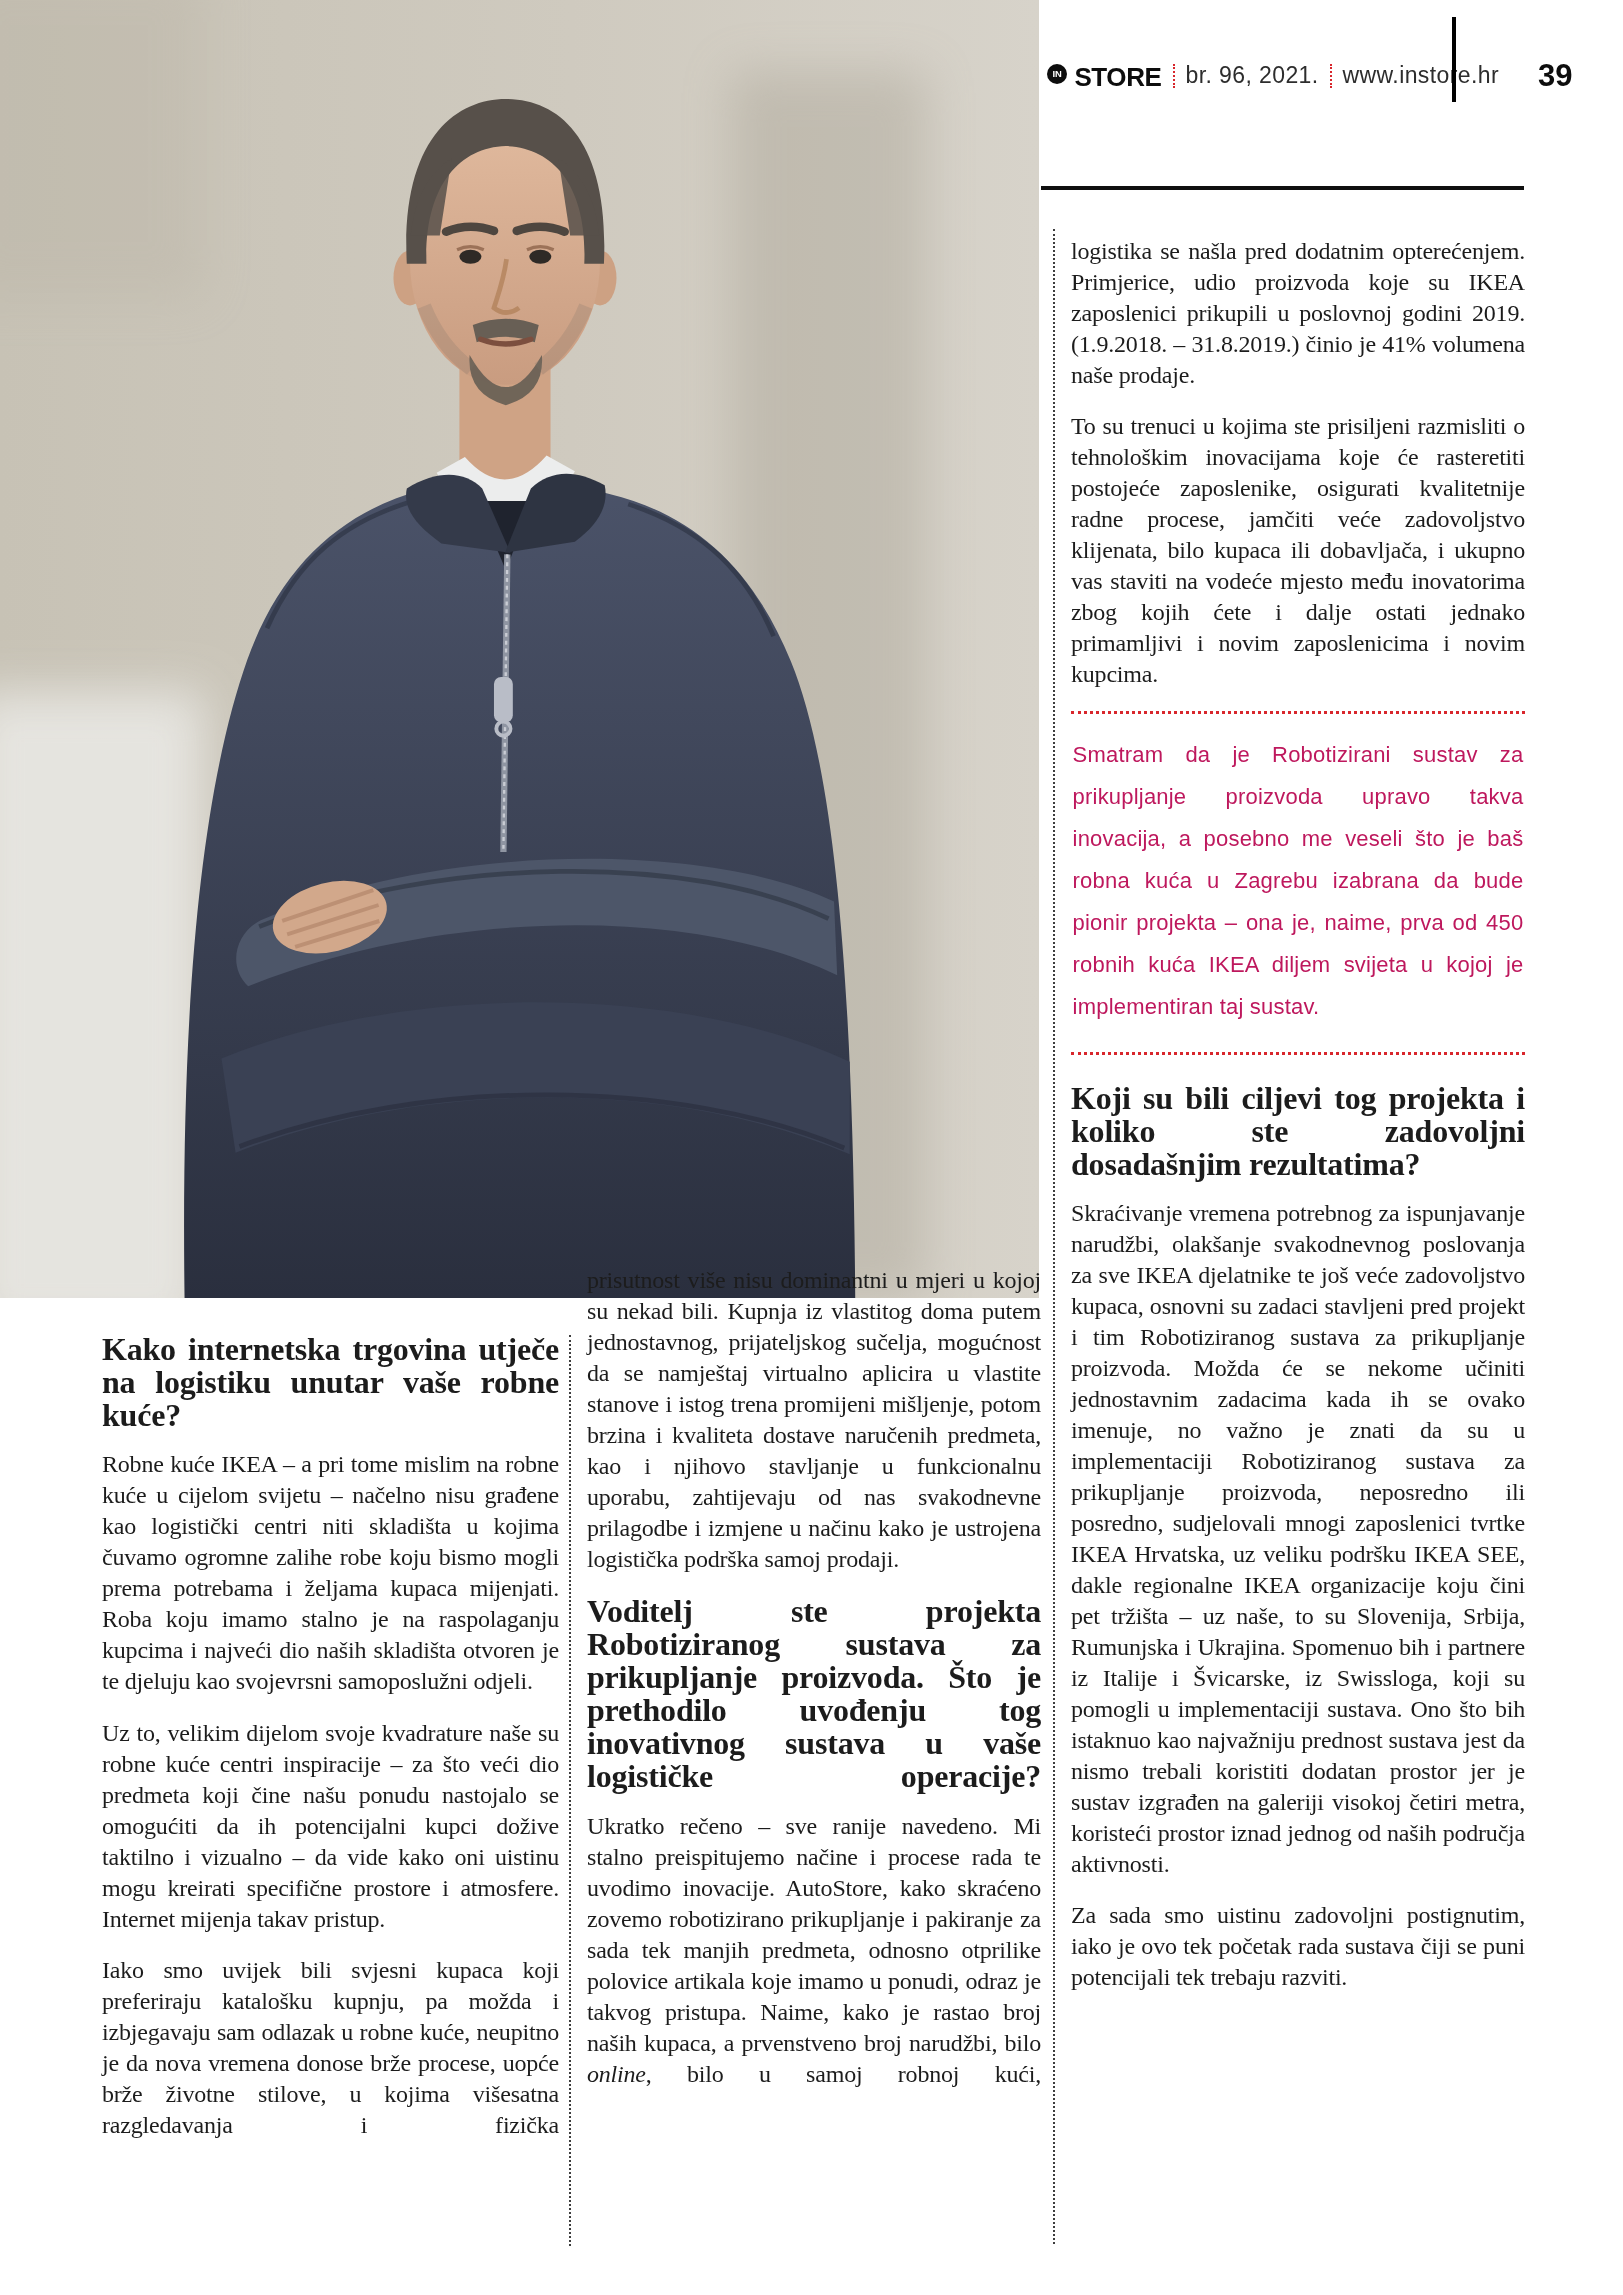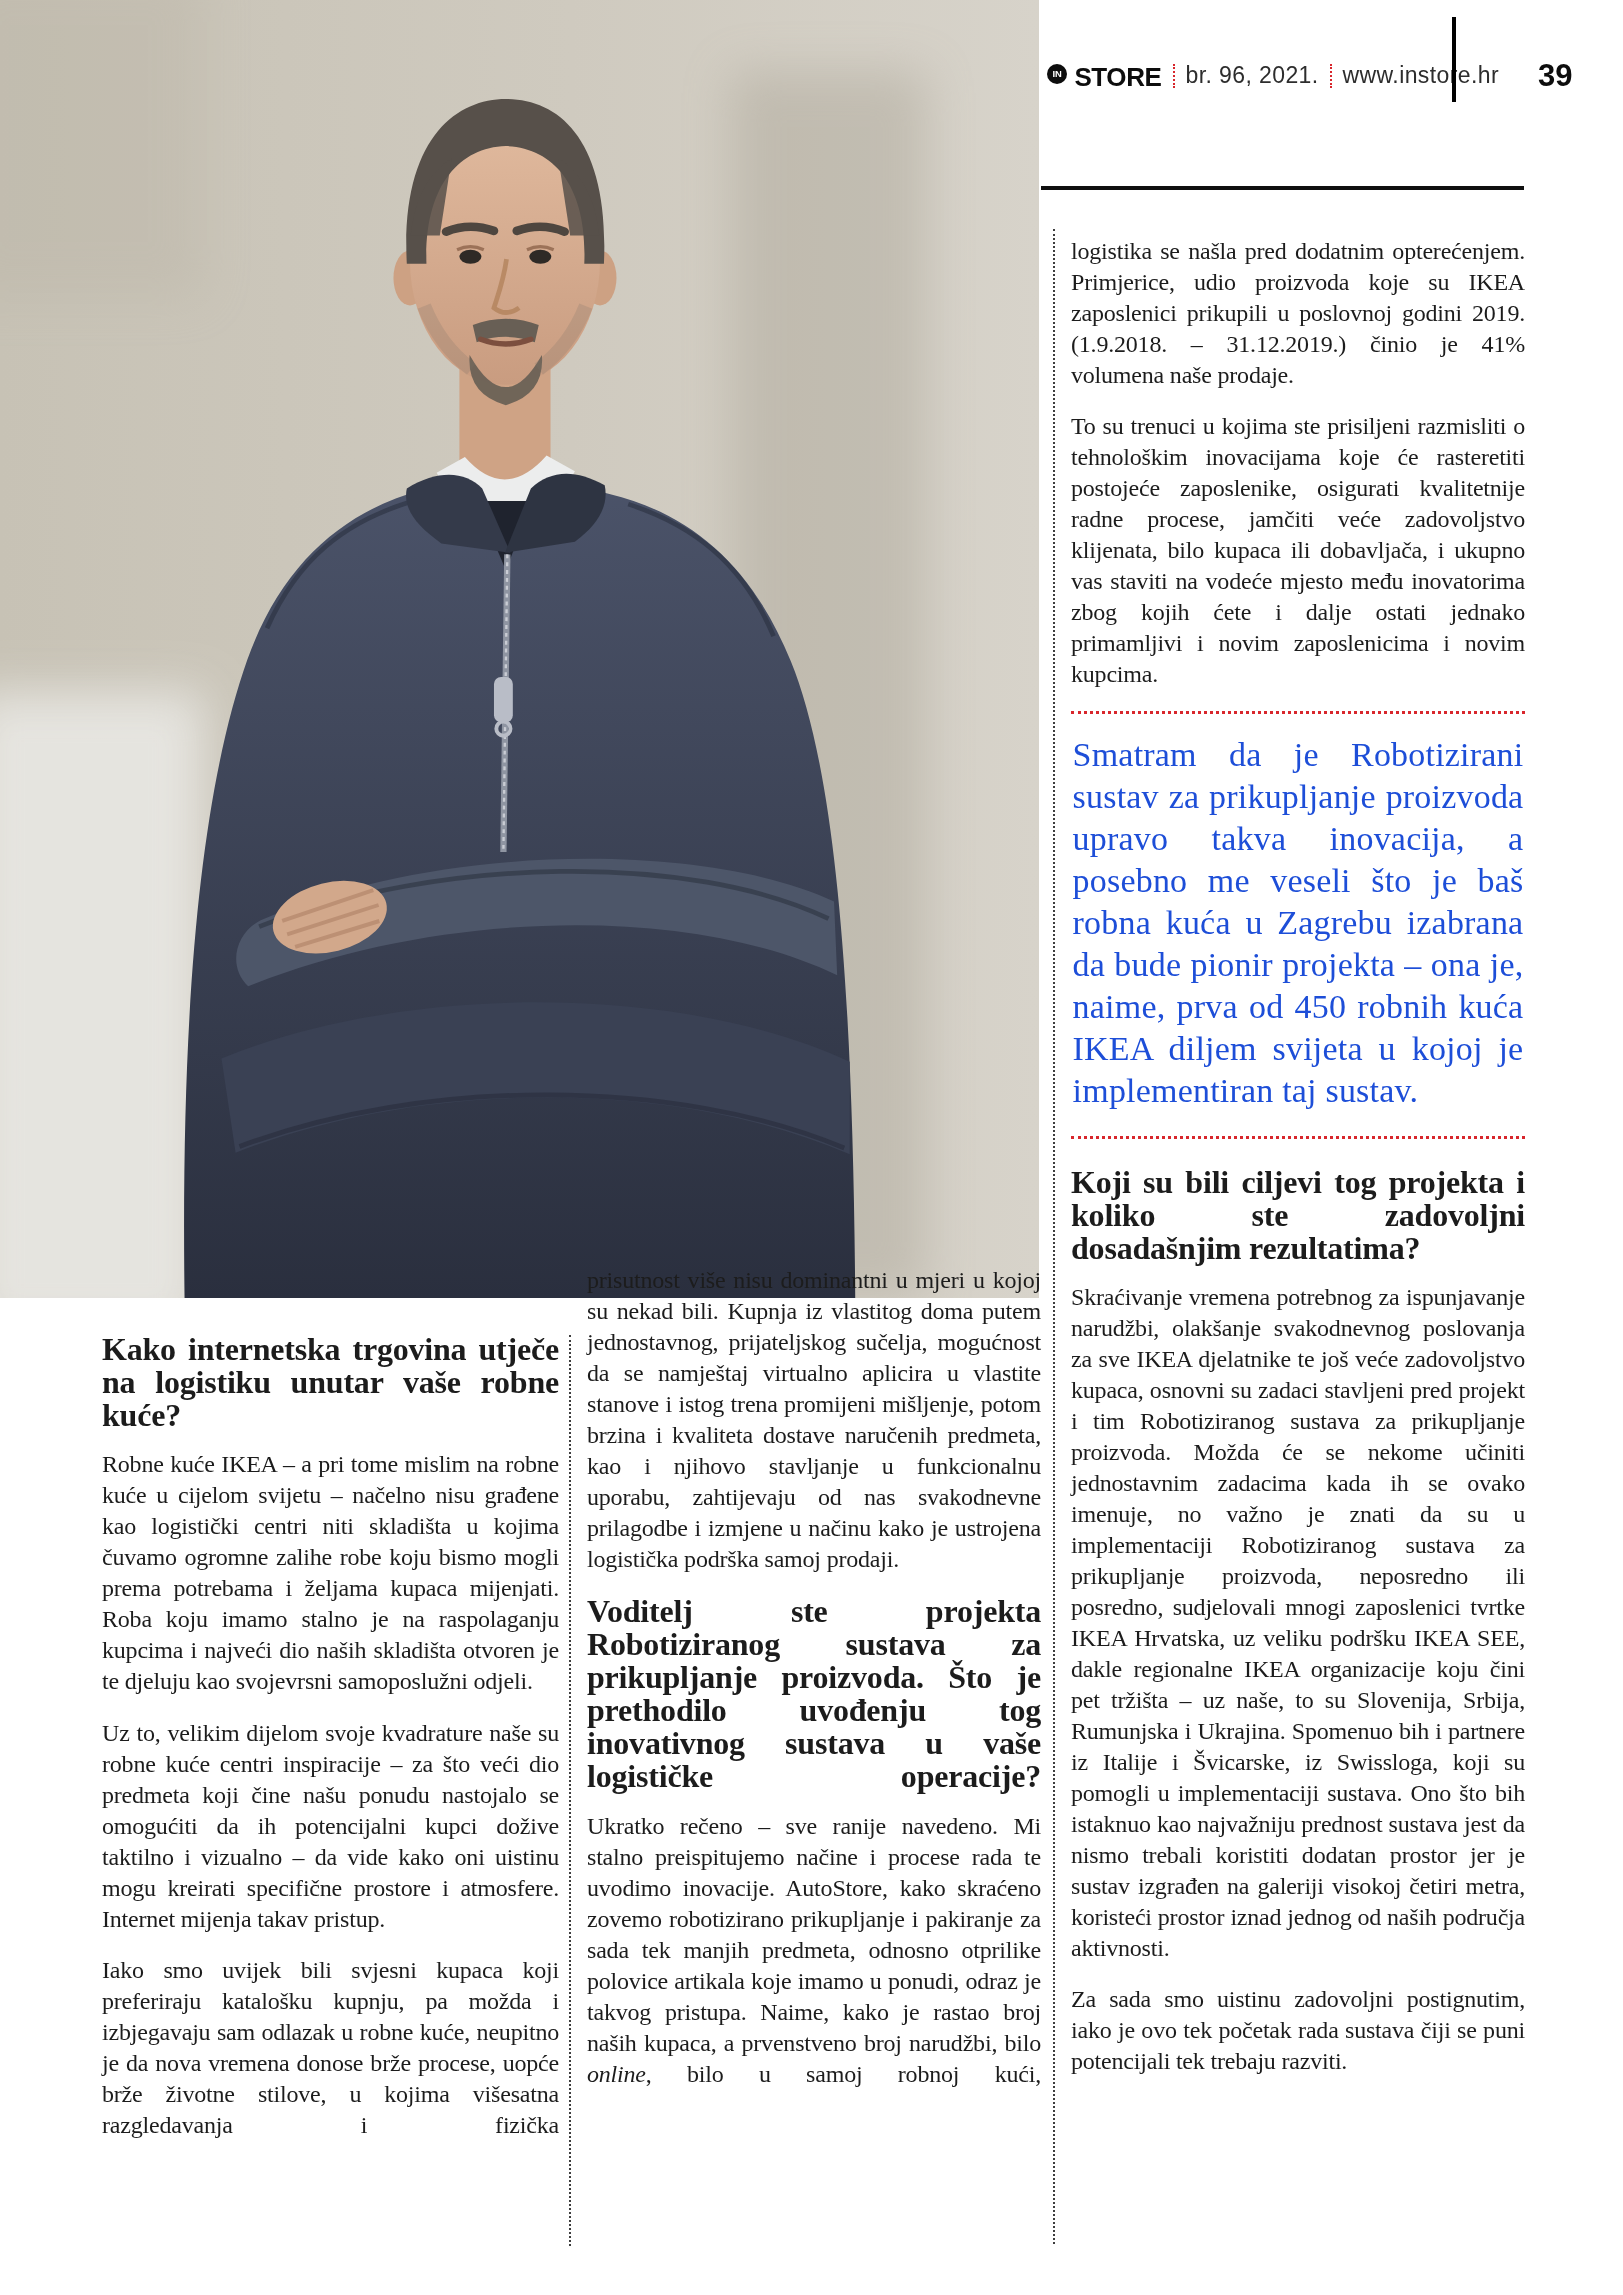--- a/index.html
+++ b/index.html
@@ -26,22 +26,22 @@
   .col1{left:102px;top:1333px;width:457px;}
   .col2{left:587px;top:1265px;width:454px;}
   .col3{left:1071px;top:236px;width:454px;}
   .col p{margin:0 0 20.4px;text-align:justify;font-size:24px;line-height:31px;letter-spacing:-0.2px;}
   .col p.cont{margin-bottom:0;text-align-last:justify;}
   .col h2{margin:0 0 17.3px;font-size:32px;line-height:33px;font-weight:700;text-align:justify;letter-spacing:-0.2px;}
   .col2 h2{margin-top:16px;text-align-last:justify;}
   em{font-style:italic;}
   
   .quote{border-top:3.1px dotted #d8262c;border-bottom:3.1px dotted #d8262c;padding:20.4px 1.6px 23.6px;margin:6.3px 0 27px;}
-  .quote-text{font-family:Liberation Serif, serif;font-weight:400;color:#1d4ed8;
-              font-size:34px;line-height:42px;letter-spacing:0.2px;text-align:justify;}
+  .quote-text{font-family:Liberation Sans, sans-serif;font-weight:400;color:#be185d;
+              font-size:22px;line-height:42px;letter-spacing:0.2px;text-align:justify;}
 </style>
 </head>
 <body>
 
 <div class="page">
 
   <svg class="photo" viewBox="0 0 1323 1653" preserveAspectRatio="none" aria-hidden="true">
     <defs>
       <linearGradient id="wall" x1="0" y1="0" x2="1" y2="0">
         <stop offset="0" stop-color="#c7c2b5"></stop>
@@ -148,21 +148,21 @@
     <p class="cont">Iako smo uvijek bili svjesni kupaca koji preferiraju katalošku kupnju, pa možda i izbjegavaju sam odlazak u robne kuće, neupitno je da nova vremena donose brže procese, uopće brže životne stilove, u kojima višesatna razgledavanja i fizička</p>
   </div>
 
   <div class="col col2">
     <p>prisutnost više nisu dominantni u mjeri u kojoj su nekad bili. Kupnja iz vlastitog doma putem jednostavnog, prijateljskog sučelja, mogućnost da se namještaj virtualno aplicira u vlastite stanove i istog trena promijeni mišljenje, potom brzina i kvaliteta dostave naručenih predmeta, kao i njihovo stavljanje u funkcionalnu uporabu, zahtijevaju od nas svakodnevne prilagodbe i izmjene u načinu kako je ustrojena logistička podrška samoj prodaji.</p>
     <h2>Voditelj ste projekta Robotiziranog sustava za prikupljanje proizvoda. Što je prethodilo uvođenju tog inovativnog sustava u vaše logističke operacije?</h2>
     <p class="cont"><span>Ukratko rečeno – sve ranije navedeno. Mi stalno preispitujemo načine i procese rada te uvodimo inovacije. AutoStore, kako skraćeno zovemo robotizirano prikupljanje i pakiranje za sada tek manjih predmeta, odnosno otprilike polovice artikala koje imamo u ponudi, odraz je takvog pristupa. Naime, kako je rastao broj naših kupaca, a prvenstveno broj narudžbi, bilo </span><em>online</em><span>, bilo u samoj robnoj kući,</span></p>
   </div>
 
   <div class="col col3">
-    <p>logistika se našla pred dodatnim opterećenjem. Primjerice, udio proizvoda koje su IKEA zaposlenici prikupili u poslovnoj godini 2019. (1.9.2018. – 31.12.2019.) činio je 41% volumena naše prodaje.</p>
+    <p>logistika se našla pred dodatnim opterećenjem. Primjerice, udio proizvoda koje su IKEA zaposlenici prikupili u poslovnoj godini 2019. (1.9.2018. – 31.8.2019.) činio je 41% volumena naše prodaje.</p>
     <p>To su trenuci u kojima ste prisiljeni razmisliti o tehnološkim inovacijama koje će rasteretiti postojeće zaposlenike, osigurati kvalitetnije radne procese, jamčiti veće zadovoljstvo klijenata, bilo kupaca ili dobavljača, i ukupno vas staviti na vodeće mjesto među inovatorima zbog kojih ćete i dalje ostati jednako primamljivi i novim zaposlenicima i novim kupcima.</p>
     <div class="quote">
       <div class="quote-text">Smatram da je Robotizirani sustav za prikupljanje proizvoda upravo takva inovacija, a posebno me veseli što je baš robna kuća u Zagrebu izabrana da bude pionir projekta – ona je, naime, prva od 450 robnih kuća IKEA diljem svijeta u kojoj je implementiran taj sustav.</div>
     </div>
     <h2>Koji su bili ciljevi tog projekta i koliko ste zadovoljni dosadašnjim rezultatima?</h2>
     <p>Skraćivanje vremena potrebnog za ispunjavanje narudžbi, olakšanje svakodnevnog poslovanja za sve IKEA djelatnike te još veće zadovoljstvo kupaca, osnovni su zadaci stavljeni pred projekt i tim Robotiziranog sustava za prikupljanje proizvoda. Možda će se nekome učiniti jednostavnim zadacima kada ih se ovako imenuje, no važno je znati da su u implementaciji Robotiziranog sustava za prikupljanje proizvoda, neposredno ili posredno, sudjelovali mnogi zaposlenici tvrtke IKEA Hrvatska, uz veliku podršku IKEA SEE, dakle regionalne IKEA organizacije koju čini pet tržišta – uz naše, to su Slovenija, Srbija, Rumunjska i Ukrajina. Spomenuo bih i partnere iz Italije i Švicarske, iz Swissloga, koji su pomogli u implementaciji sustava. Ono što bih istaknuo kao najvažniju prednost sustava jest da nismo trebali koristiti dodatan prostor jer je sustav izgrađen na galeriji visokoj četiri metra, koristeći prostor iznad jednog od naših područja aktivnosti.</p>
     <p>Za sada smo uistinu zadovoljni postignutim, iako je ovo tek početak rada sustava čiji se puni potencijali tek trebaju razviti.</p>
   </div>
 
 </div>

